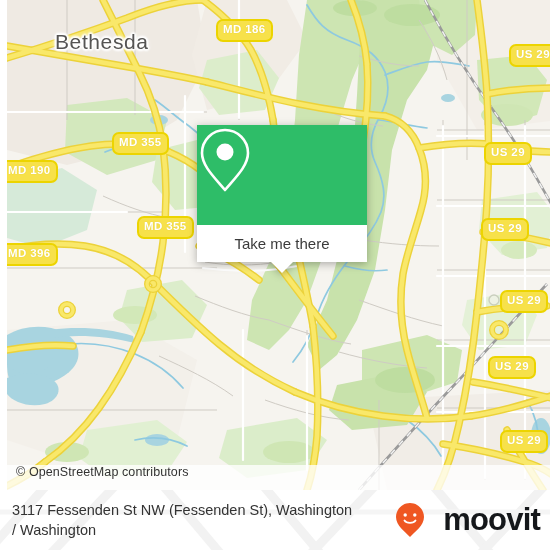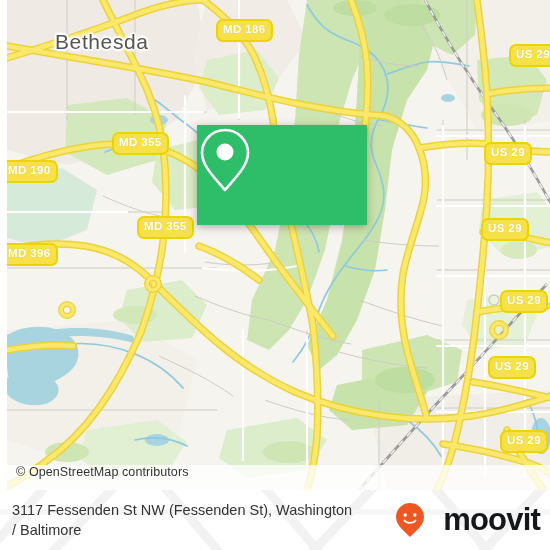--- a/index.html
+++ b/index.html
@@ -370,20 +370,24 @@
     <div class="shield" style="left:481px;top:356px;">US 29</div>
     <div class="shield" style="left:493px;top:430px;">US 29</div>
 
     <div id="popup">
       <div class="pop-head">
         <svg class="pin-svg" width="56" height="70" viewBox="0 0 56 70">
           <path d="M28 5 C15.3 5 5 15.3 5 28 C5 41 18 53 28 65 C38 53 51 41 51 28 C51 15.3 40.7 5 28 5 Z" fill="none" stroke="#ffffff" stroke-width="2.6" stroke-linejoin="round"></path>
           <circle cx="28" cy="27" r="8.5" fill="#ffffff"></circle>
         </svg>
       </div>
+      <div class="pop-foot">
+        <span>Take me there</span>
+        <span class="pop-tail"></span>
+      </div>
     </div>
 
     <div id="osm-attrib">
       <span>© OpenStreetMap contributors</span>
     </div>
   </div>
 
   <div id="footer">
     <svg id="footer-wm" viewBox="0 0 550 60" preserveAspectRatio="none">
       <rect x="0" y="0" width="550" height="60" fill="#ffffff"></rect>
@@ -396,21 +400,21 @@
         <path d="M420,-20 L500,75"></path>
         <path d="M470,75 L550,-10"></path>
       </g>
       <g stroke="#f5f5f5" stroke-width="5" fill="none">
         <path d="M0,22 H550"></path>
       </g>
     </svg>
     <div id="footer-inner">
       <div id="addr">
         <div>3117 Fessenden St NW (Fessenden St), Washington</div>
-        <div>/ Baltimore</div>
+        <div>/ Washington</div>
       </div>
       <div id="logo">
         <svg width="30" height="36" viewBox="0 0 30 36">
           <path d="M15 1 C7.3 1 1 7.3 1 15 C1 23.6 10 29.5 15 35 C20 29.5 29 23.6 29 15 C29 7.3 22.7 1 15 1 Z" fill="#ef5722"></path>
           <circle cx="10.2" cy="13" r="1.7" fill="#ffffff"></circle>
           <circle cx="19.8" cy="13" r="1.7" fill="#ffffff"></circle>
           <path d="M9.5 18.5 C11.5 21.6 18.5 21.6 20.5 18.5" fill="none" stroke="#ffffff" stroke-width="1.8" stroke-linecap="round"></path>
         </svg>
         <span class="logo-text">moovit</span>
       </div>

